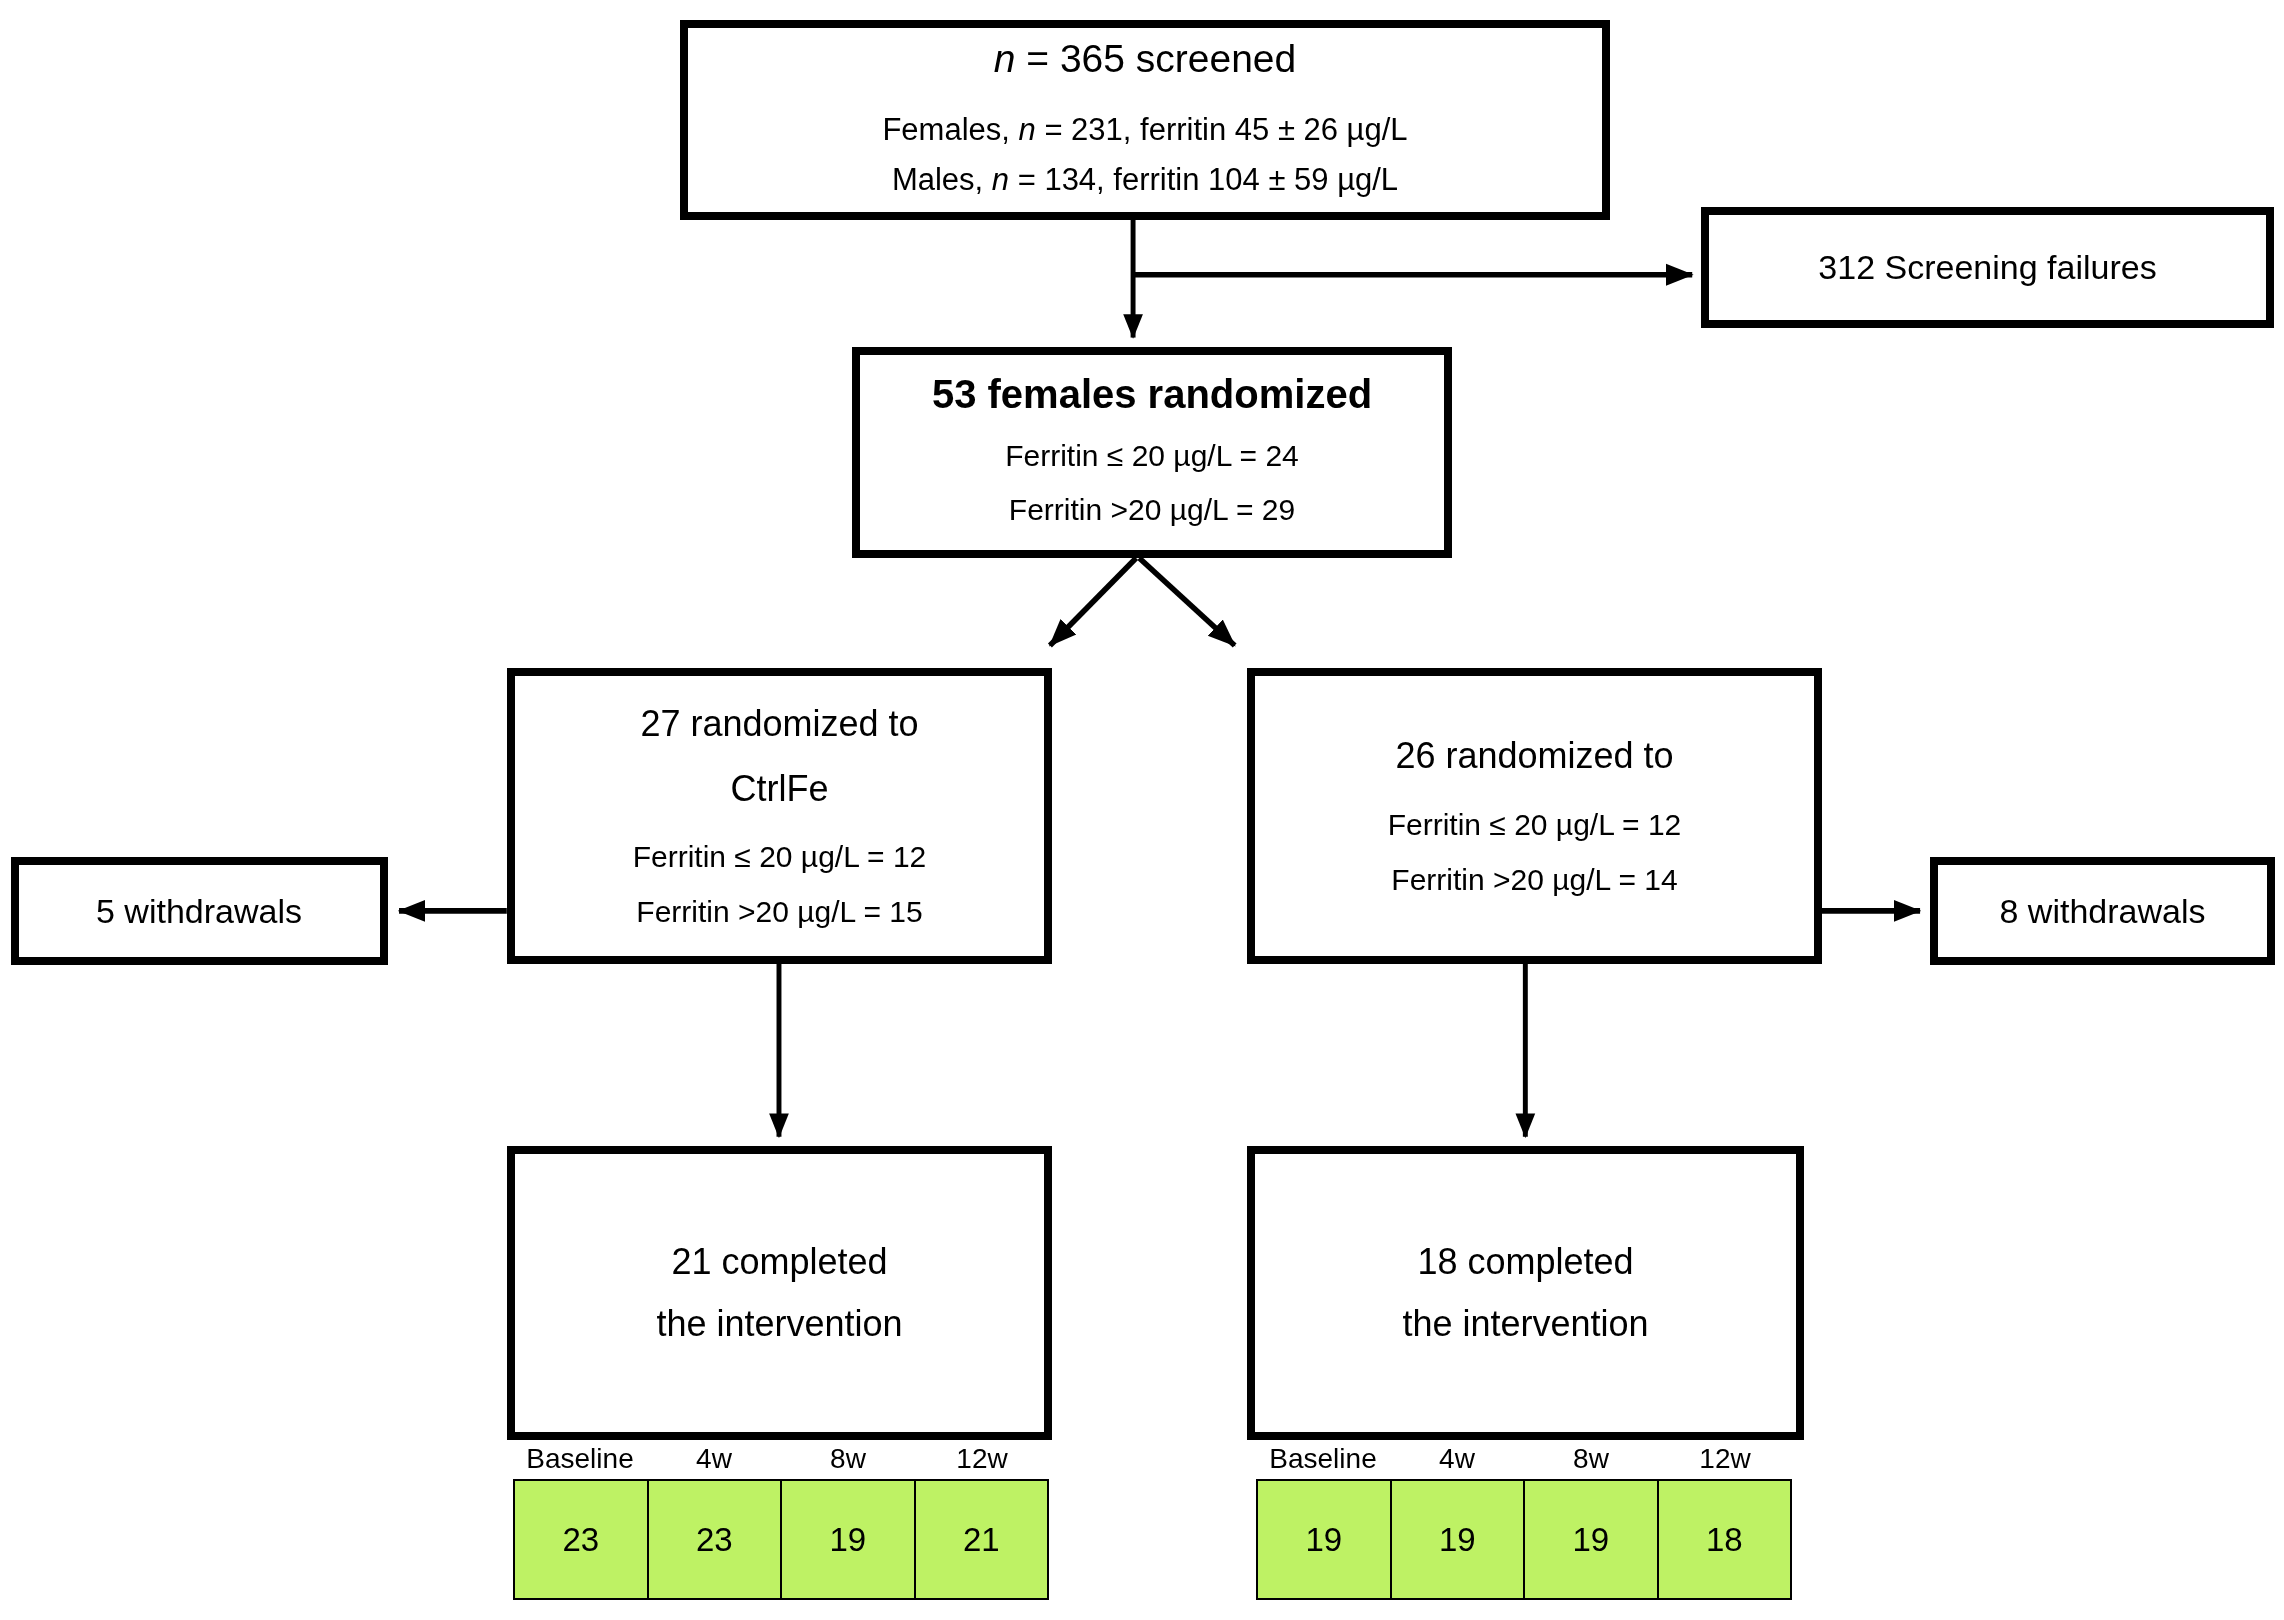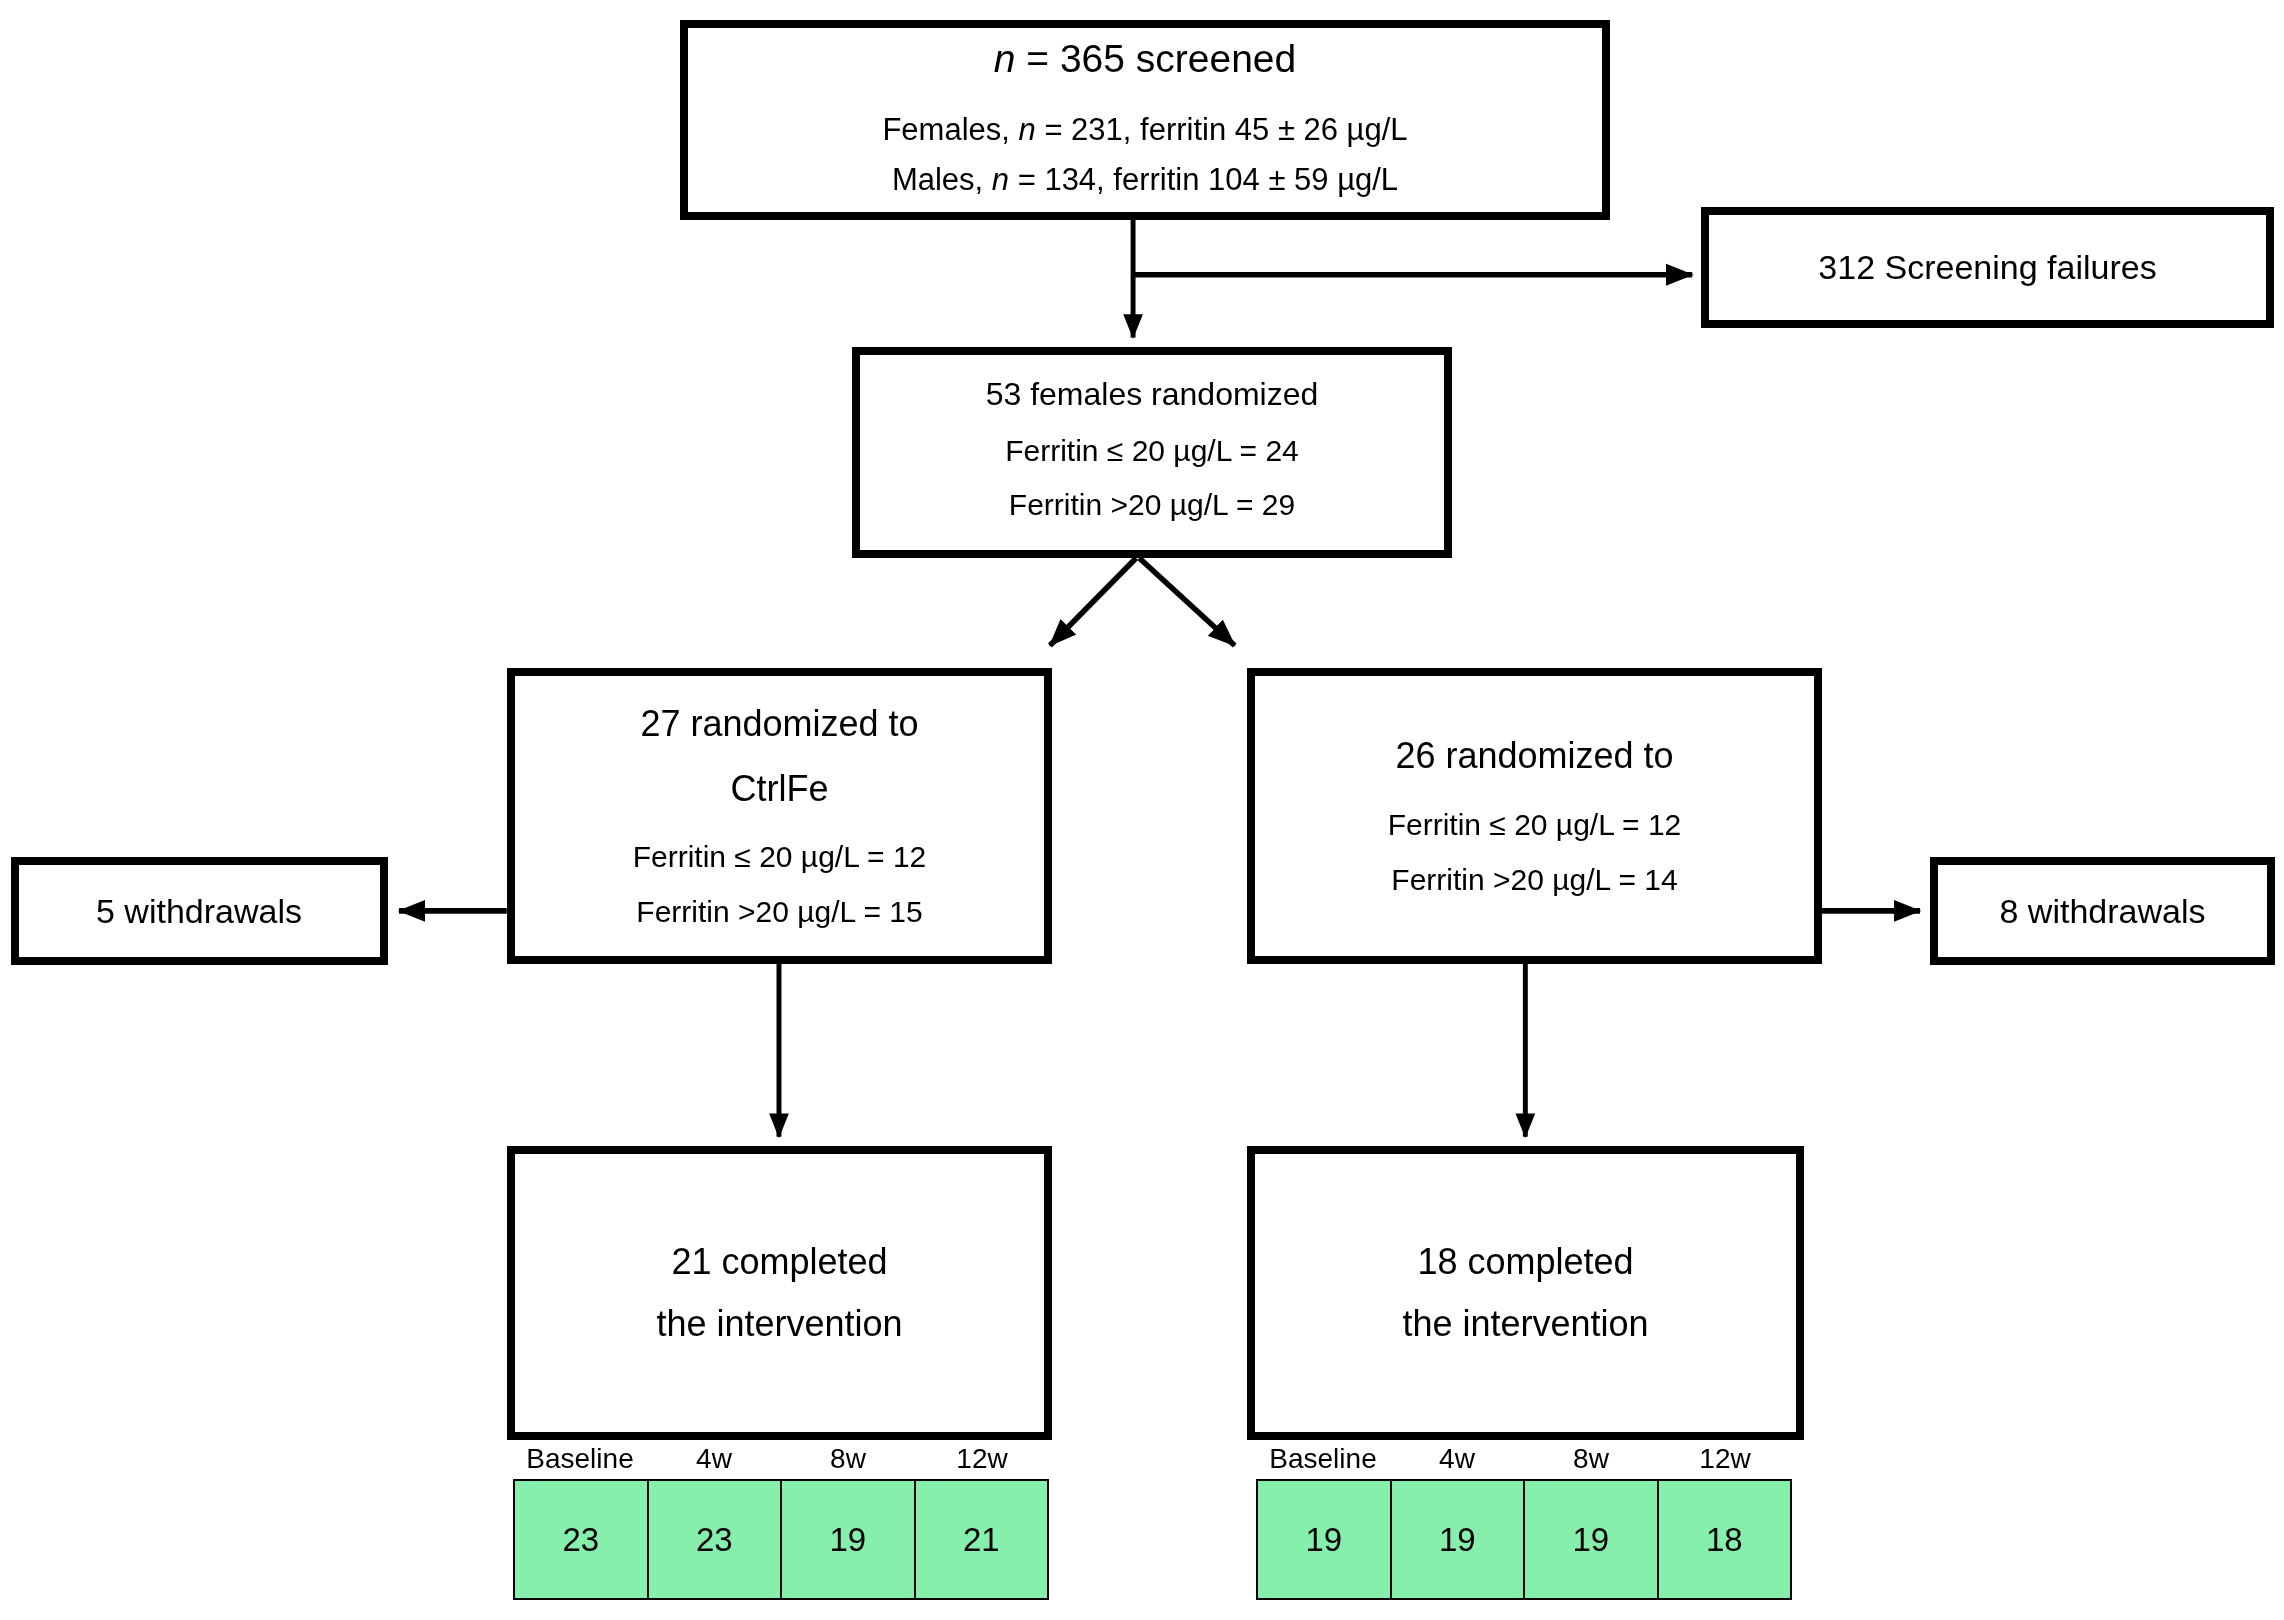--- a/index.html
+++ b/index.html
@@ -28,21 +28,21 @@
     background: #ffffff;
     display: flex;
     flex-direction: column;
     align-items: center;
     justify-content: center;
     text-align: center;
     line-height: 1.25;
   }
   .title-lg { font-size: 39px; margin-bottom: 21px; }
   .sub-lg   { font-size: 31px; line-height: 1.62; }
-  .title-md { font-size: 32px; margin-bottom: 10px; }
+  .title-md { font-size: 40px; margin-bottom: 10px; font-weight: bold; }
   .sub-md   { font-size: 30px; line-height: 1.78; }
   .branch-title { font-size: 36px; line-height: 1.8; }
   .branch-sub   { font-size: 30px; line-height: 1.83; margin-top: 8.6px; }
   .single-label { font-size: 34px; }
   .completed-label { font-size: 36px; line-height: 1.72; }
 
   .hdr-row {
     position: absolute;
     display: flex;
     align-items: flex-end;
@@ -51,21 +51,21 @@
   .hdr-cell {
     flex: 1;
     text-align: center;
     white-space: nowrap;
   }
   .grid {
     position: absolute;
     box-sizing: border-box;
     display: flex;
     border: 2.5px solid #000000;
-    background: #86efac;
+    background: #bef264;
   }
   .grid-cell {
     flex: 1;
     display: flex;
     align-items: center;
     justify-content: center;
     font-size: 33px;
     border-left: 2.5px solid #000000;
   }
   .grid-cell:first-child { border-left: none; }

